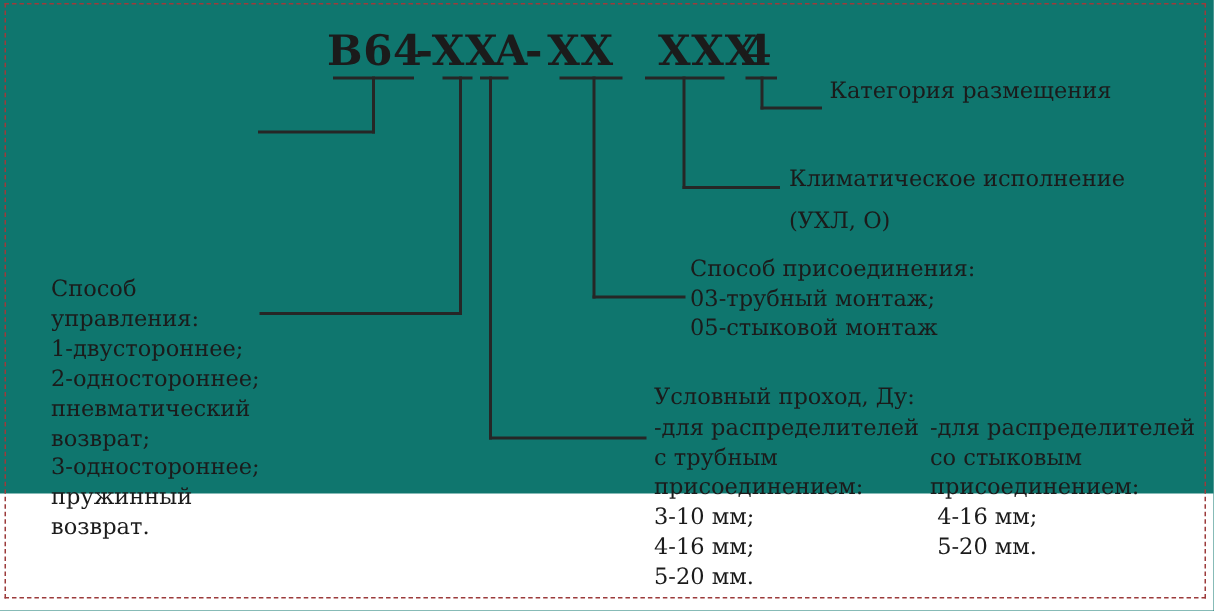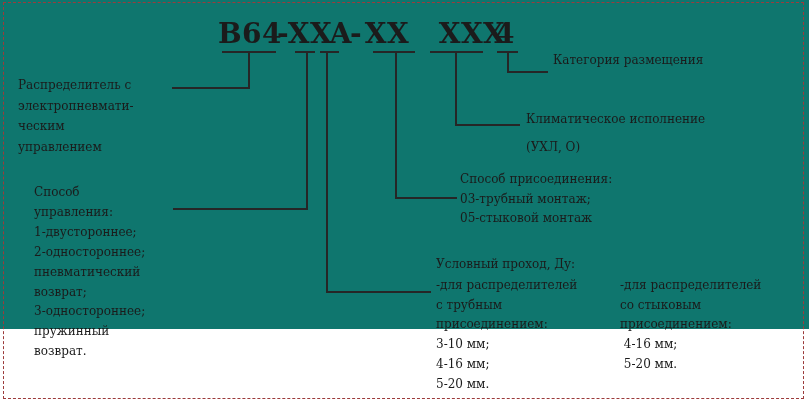--- a/index.html
+++ b/index.html
@@ -16,21 +16,21 @@
     border: 1px dashed #9c3b3b;
   }
   .seg {
     position: absolute; top: 20px;
     transform: translateX(-50%);
     font-weight: bold; font-size: 28px; line-height: 28px;
     letter-spacing: 0.5px; white-space: nowrap;
   }
   .lbl {
     position: absolute;
-    font-size: 12px; line-height: 20px;
+    font-size: 15px; line-height: 20px;
     white-space: pre-wrap;
   }
   .ln { position: absolute; background: #262626; }
 </style>
 </head>
 <body>
 
 <div class="canvas">
 
   <div class="frame"></div>
@@ -61,24 +61,20 @@
   <div class="ln" style="left:395px;top:197px;width:62px;height:2px"></div>
 
   <div class="ln" style="left:430px;top:51px;width:53px;height:2px"></div>
   <div class="ln" style="left:455px;top:51px;width:2px;height:75px"></div>
   <div class="ln" style="left:455px;top:124px;width:65px;height:2px"></div>
 
   <div class="ln" style="left:497px;top:51px;width:21px;height:2px"></div>
   <div class="ln" style="left:507px;top:51px;width:2px;height:22px"></div>
   <div class="ln" style="left:507px;top:71px;width:41px;height:2px"></div>
 
-  <div class="lbl" style="left:18px;top:75px;line-height:20.5px;width:170px">Распределитель с
-электропневмати-
-ческим
-управлением</div>
 
   <div class="lbl" style="left:34px;top:183px;line-height:19.9px;width:180px">Способ
 управления:
 1-двустороннее;
 2-одностороннее;
 пневматический
 возврат;
 3-одностороннее;
 пружинный
 возврат.</div>

